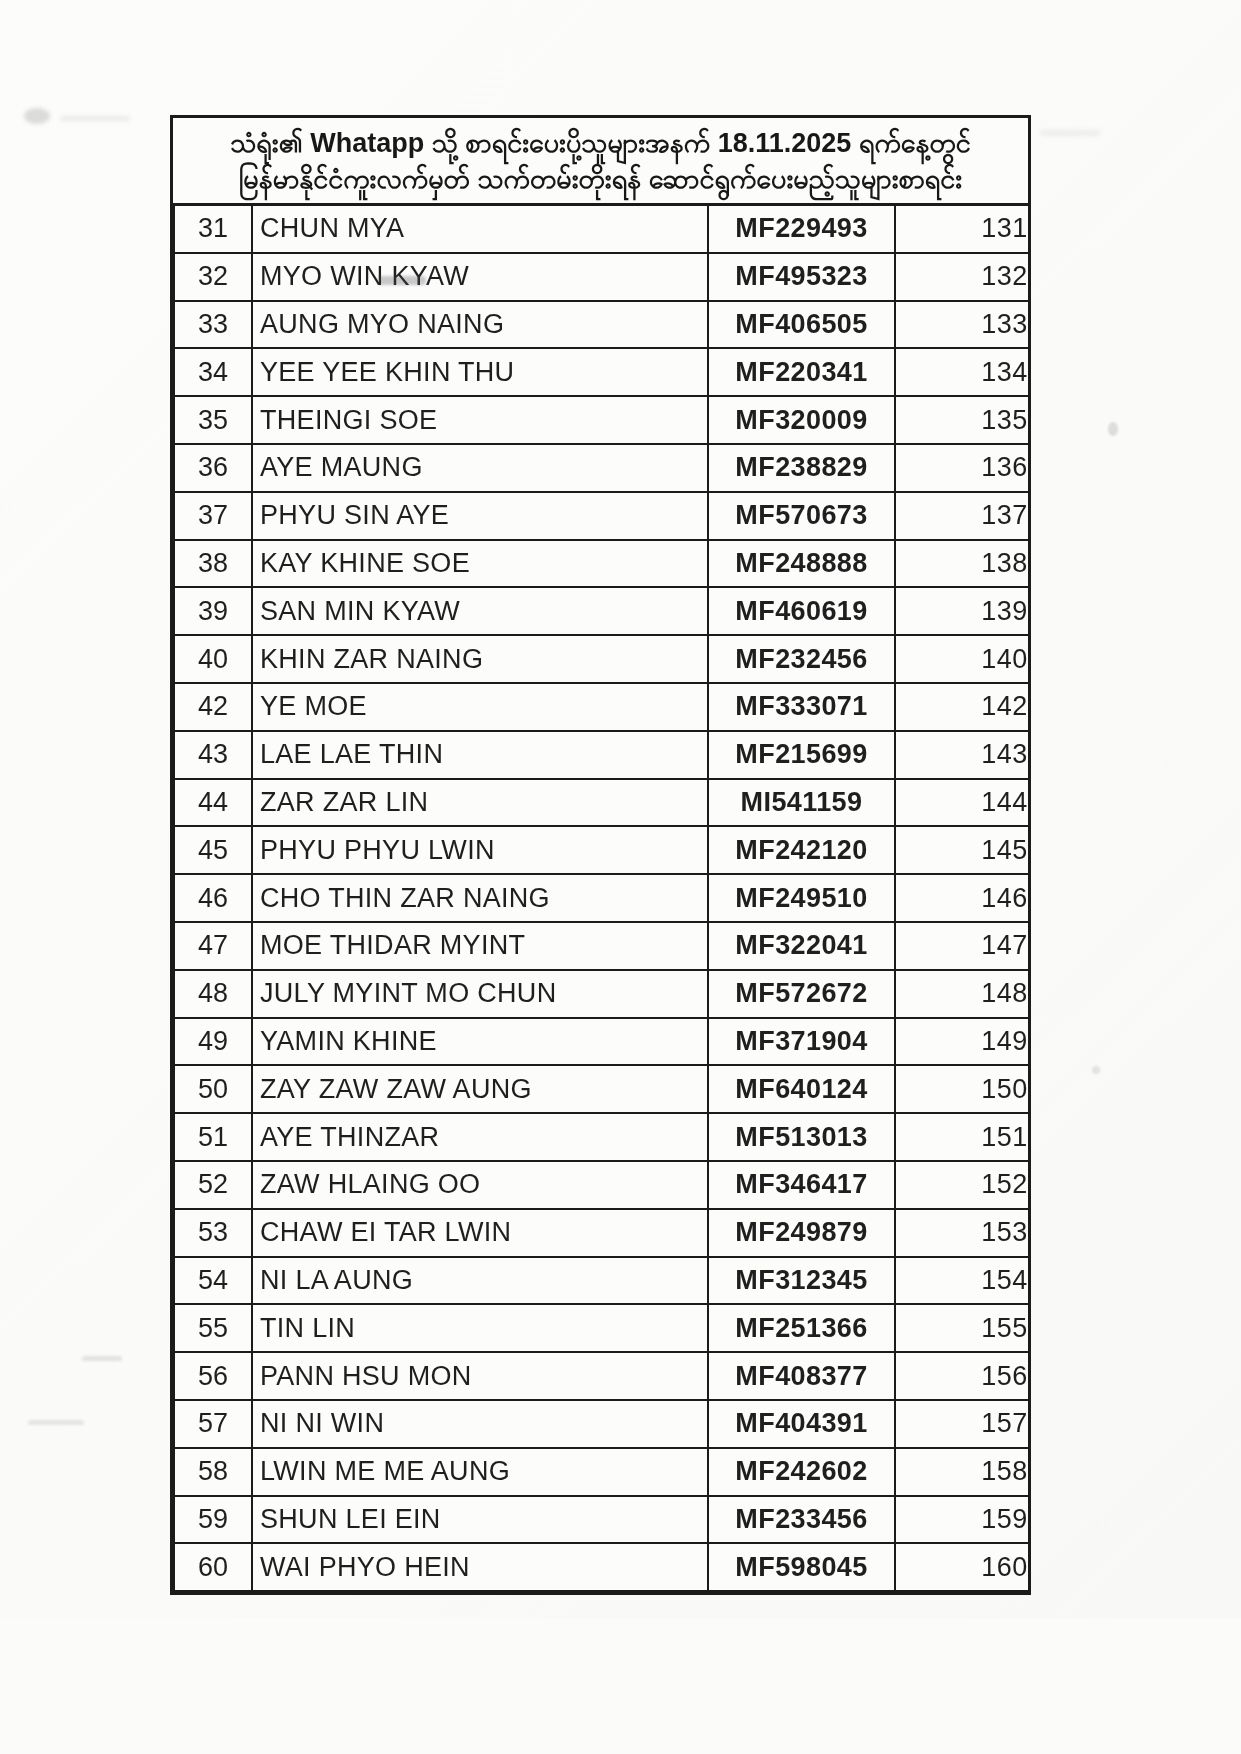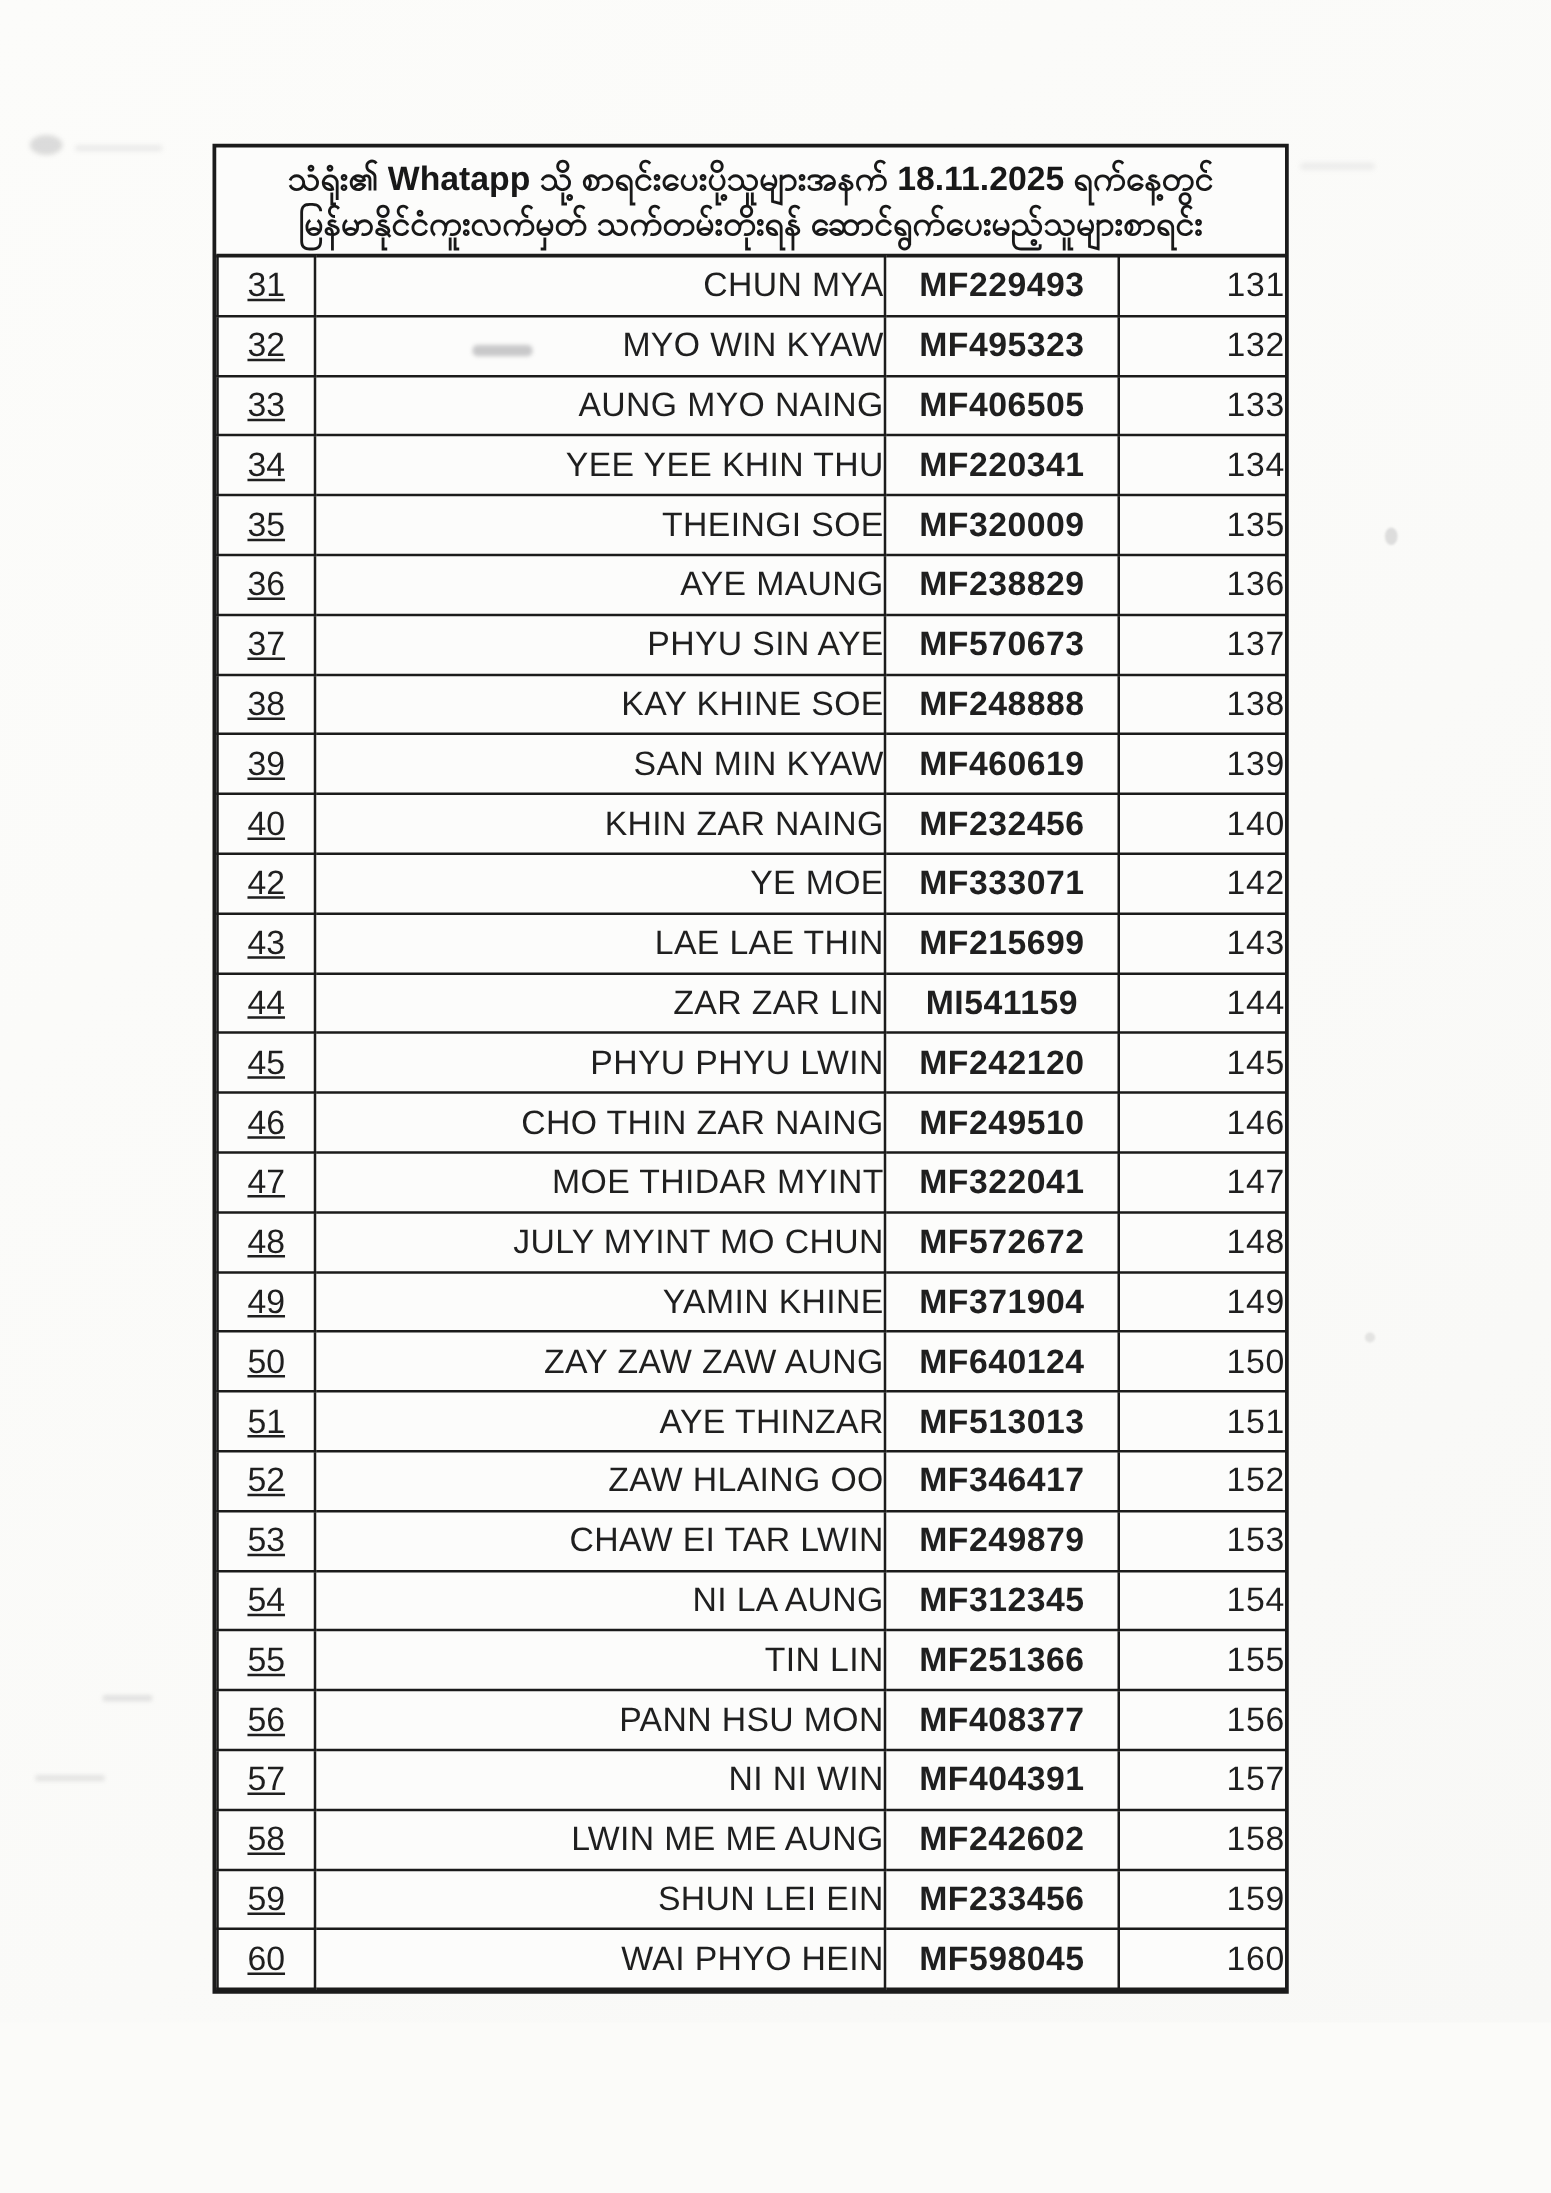--- a/index.html
+++ b/index.html
@@ -45,22 +45,22 @@
   col.c-serial { width: 134px; }
   td {
     border: 2px solid #1b1b1b;
     height: 47.8px;
     font-size: 27px;
     color: #1f1f1f;
     padding: 0;
     overflow: hidden;
     white-space: nowrap;
   }
-  td.no { text-align: center; text-decoration: underline; }
-  td.name { text-align: right; padding-left: 7px; letter-spacing: 0.3px; }
+  td.no { text-align: center; }
+  td.name { text-align: left; padding-left: 7px; letter-spacing: 0.3px; }
   td.passport { text-align: center; letter-spacing: 0.4px; font-weight: bold; }
   td.serial { text-align: right; letter-spacing: 0.6px; }
 
   
   .artifact { position: absolute; pointer-events: none; }
   .a1 { left: 24px; top: 108px; width: 26px; height: 16px;
         border-radius: 50%; background: rgba(70,70,80,0.18); filter: blur(2px); }
   .a2 { left: 60px; top: 116px; width: 70px; height: 5px;
         background: rgba(90,90,100,0.10); filter: blur(2px); border-radius: 3px; }
   .a3 { left: 205px; top: 158px; width: 48px; height: 9px;

